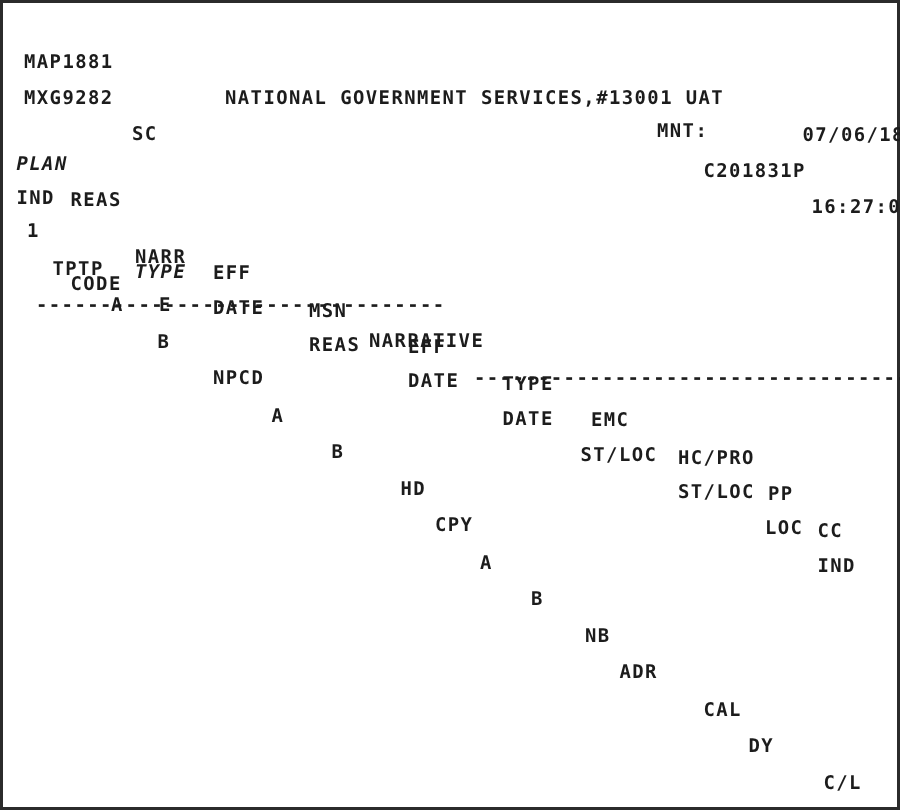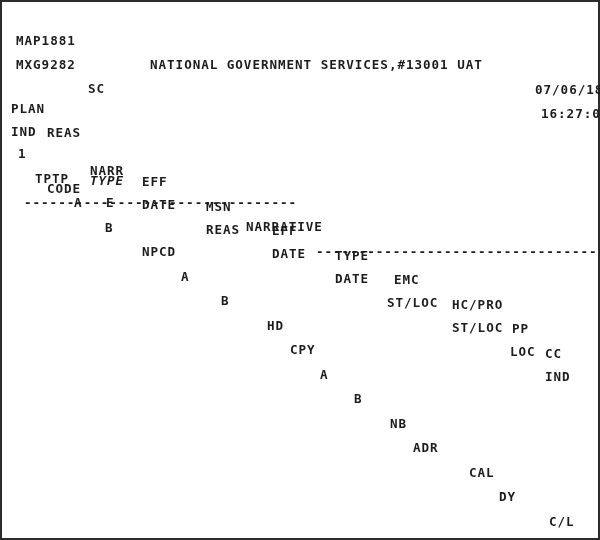--- a/index.html
+++ b/index.html
@@ -81,26 +81,31 @@
 
     <div class="trow r1">
       <span class="fld" style="left:14px;">MAP1881</span>
       <span class="fld" style="left:148px;">NATIONAL GOVERNMENT SERVICES,#13001 UAT</span>
       <span class="fld" style="left:533px;">07/06/18</span>
     </div>
 
     <div class="trow r2">
       <span class="fld" style="left:14px;">MXG9282</span>
       <span class="fld" style="left:86px;">SC</span>
+      <span class="fld" style="left:467px;">C201831P</span>
       <span class="fld" style="left:539px;">16:27:04</span>
     </div>
 
+    <div class="trow r3">
+      <span class="fld" style="left:436px;">MNT:</span>
+      <span class="fld" style="left:475px;"></span>
+    </div>
 
     <div class="trow r4">
-      <span class="fld" style="left:9px;">PLAN</span>
+      <span class="fld" style="left:9px;font-style:italic;">PLAN</span>
       <span class="fld" style="left:45px;">REAS</span>
       <span class="fld" style="left:88px;margin-top:13px;">NARR</span>
       <span class="fld" style="left:140px;">EFF</span>
       <span class="fld" style="left:204px;">MSN</span>
       <span class="fld" style="left:270px;">EFF</span>
       <span class="fld" style="left:333px;">TYPE</span>
       <span class="fld" style="left:392px;">EMC</span>
       <span class="fld" style="left:450px;">HC/PRO</span>
       <span class="fld" style="left:510px;">PP</span>
       <span class="fld" style="left:543px;">CC</span>

